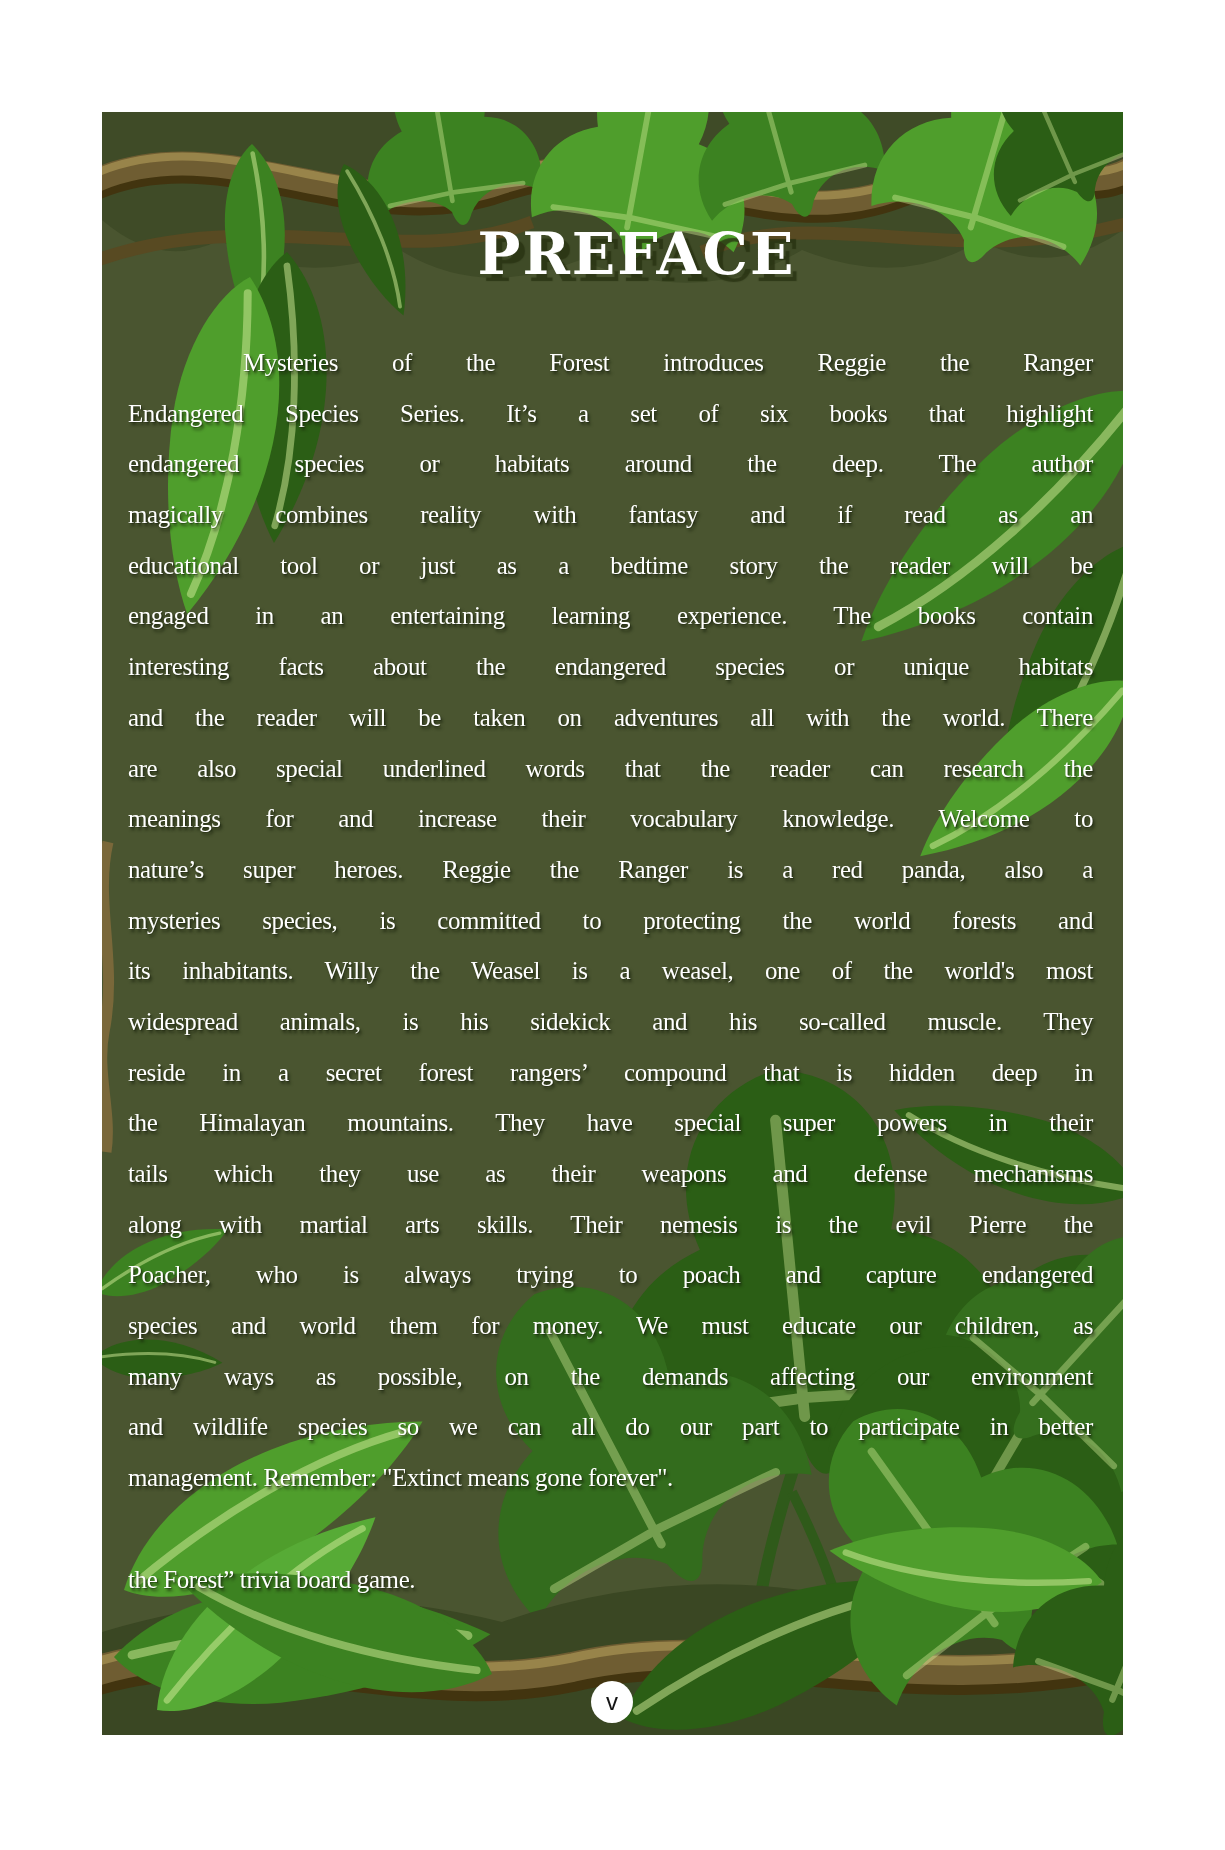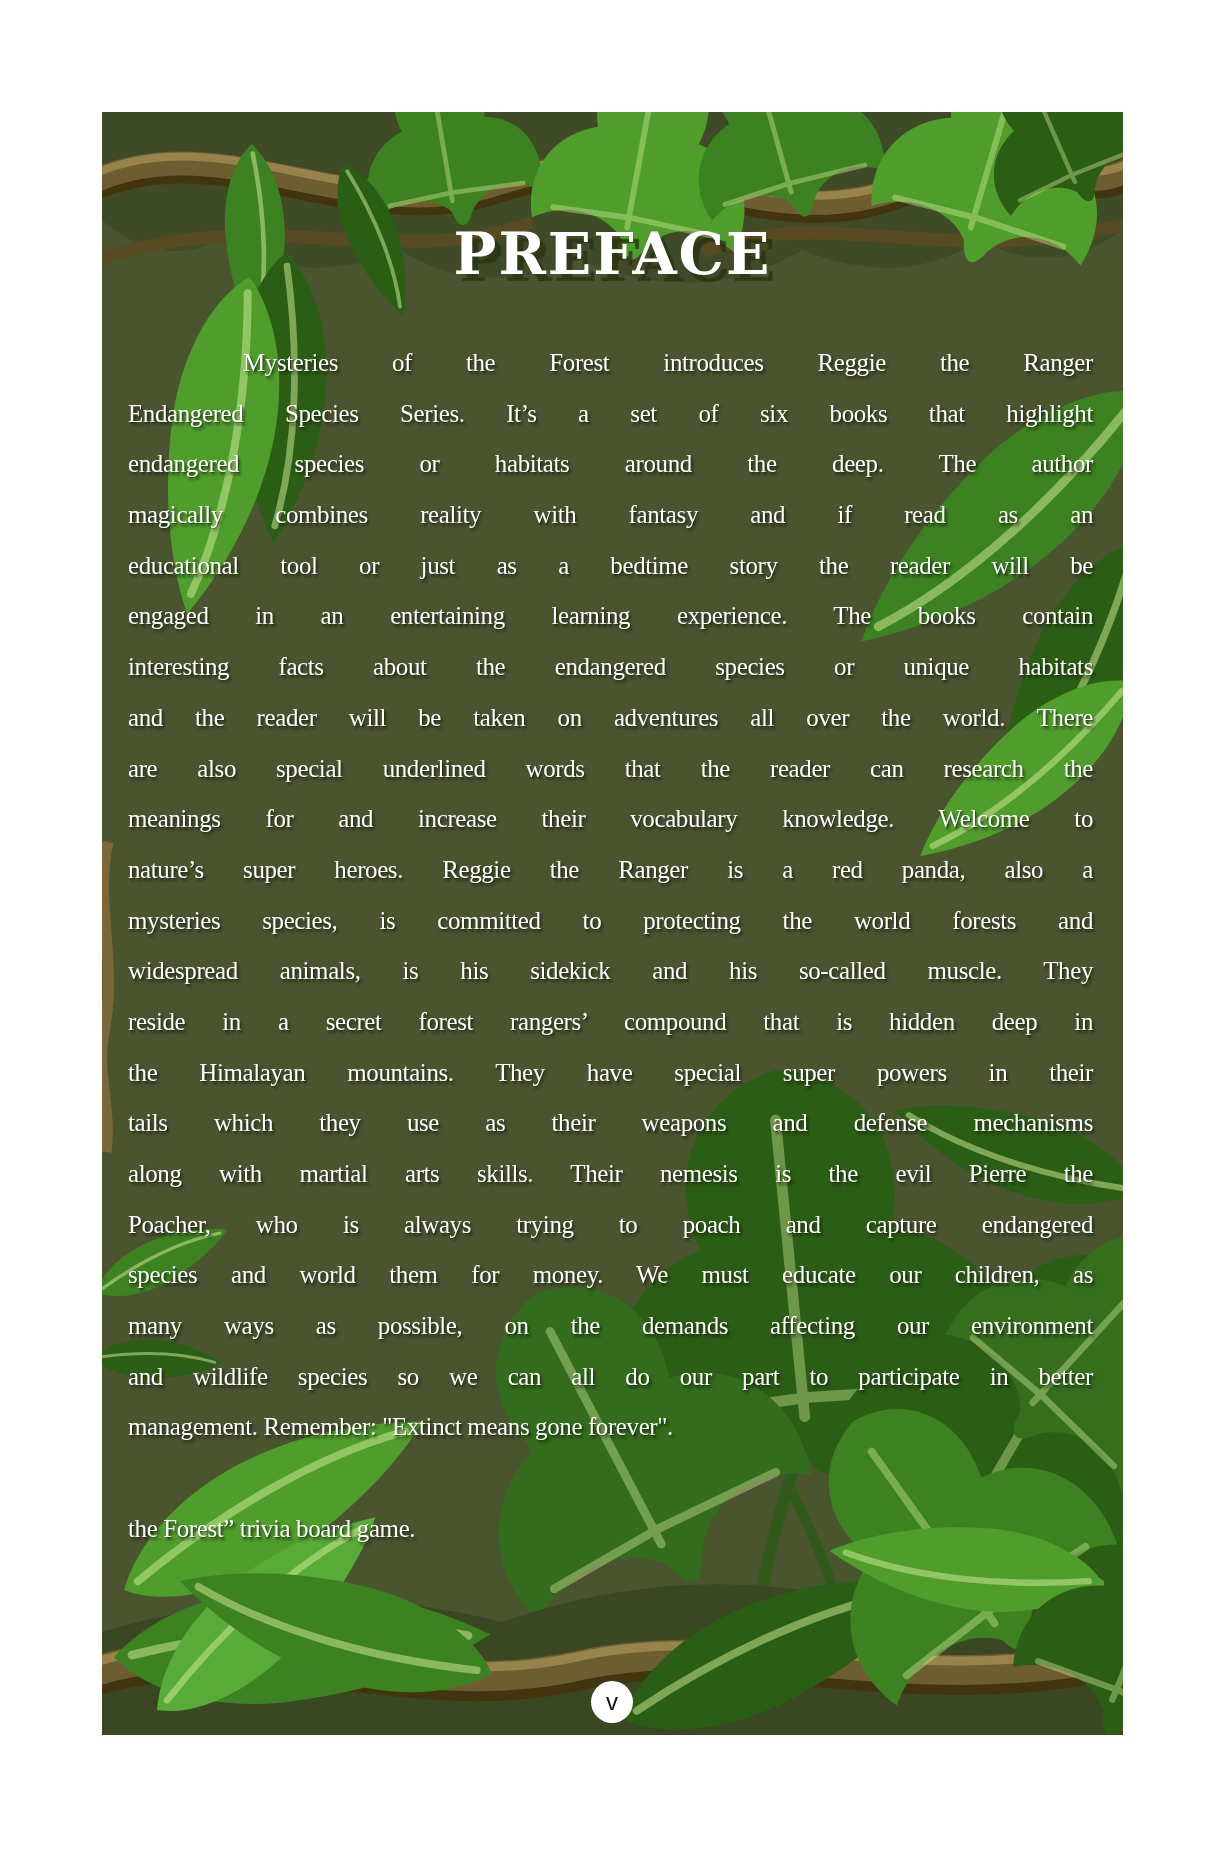--- a/index.html
+++ b/index.html
@@ -14,21 +14,21 @@
     background:var(--page-bg);overflow:hidden;
   }
   svg.foliage{position:absolute;left:0;top:0;width:1021px;height:1623px;z-index:1;}
   .vein{fill:none;stroke:rgba(214,238,156,.5);stroke-width:4;stroke-linecap:round;}
   .ivein{fill:none;stroke:rgba(214,238,156,.4);stroke-width:3.5;stroke-linecap:round;}
 
   .page-title{
     position:absolute;left:0;top:96px;width:100%;height:90px;z-index:5;
     display:flex;align-items:center;justify-content:center;
     font-family:"DejaVu Serif",serif;font-weight:bold;font-size:57px;letter-spacing:2px;
-    color:var(--ink);text-shadow:6px 7px 1px rgba(40,50,18,.8);
+    color:var(--ink);text-shadow:6px 7px 1px rgba(40,50,18,.8);padding-left:24px;
   }
   .body-text{
     position:absolute;left:26px;top:226px;width:965px;z-index:5;
     font-size:25px;letter-spacing:-0.4px;color:var(--ink);
     text-shadow:2px 3px 3px rgba(20,28,8,.7),1px 1px 0 rgba(20,28,8,.35);
   }
   .line{
     height:50.7px;line-height:50.7px;white-space:nowrap;
     text-align:justify;text-align-last:justify;
   }
@@ -120,25 +120,26 @@
     <div class="page-title">PREFACE</div>
 
     <div class="body-text">
       <div class="line indent">Mysteries of the Forest introduces Reggie the Ranger</div>
       <div class="line">Endangered Species Series. It’s a set of six books that highlight</div>
       <div class="line">endangered species or habitats around the deep. The author</div>
       <div class="line">magically combines reality with fantasy and if read as an</div>
       <div class="line">educational tool or just as a bedtime story the reader will be</div>
       <div class="line">engaged in an entertaining learning experience. The books contain</div>
       <div class="line">interesting facts about the endangered species or unique habitats</div>
-      <div class="line">and the reader will be taken on adventures all over the world. There</div>
+      <div class="line">and the reader will be taken on adventures all with the world. There</div>
       <div class="line">are also special underlined words that the reader can research the</div>
       <div class="line">meanings for and increase their vocabulary knowledge. Welcome to</div>
       <div class="line">nature’s super heroes. Reggie the Ranger is a red panda, also a</div>
       <div class="line">mysteries species, is committed to protecting the world forests and</div>
+      <div class="line">its inhabitants. Willy the Weasel is a weasel, one of the world's most</div>
       <div class="line">widespread animals, is his sidekick and his so-called muscle. They</div>
       <div class="line">reside in a secret forest rangers’ compound that is hidden deep in</div>
       <div class="line">the Himalayan mountains. They have special super powers in their</div>
       <div class="line">tails which they use as their weapons and defense mechanisms</div>
       <div class="line">along with martial arts skills. Their nemesis is the evil Pierre the</div>
       <div class="line">Poacher, who is always trying to poach and capture endangered</div>
       <div class="line">species and world them for money. We must educate our children, as</div>
       <div class="line">many ways as possible, on the demands affecting our environment</div>
       <div class="line">and wildlife species so we can all do our part to participate in better</div>
       <div class="line para-end">management. Remember: "Extinct means gone forever".</div>

